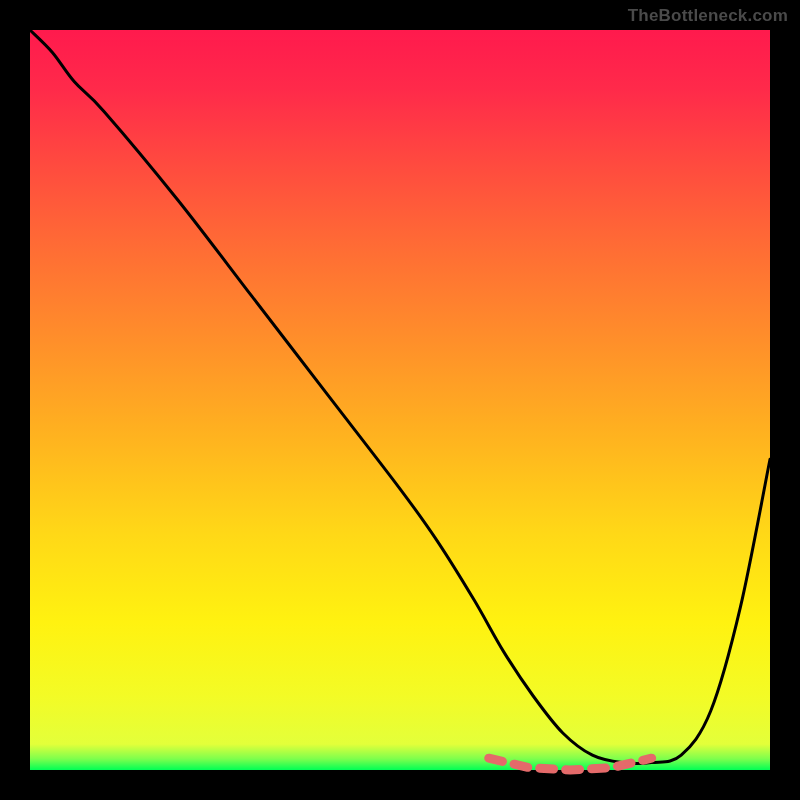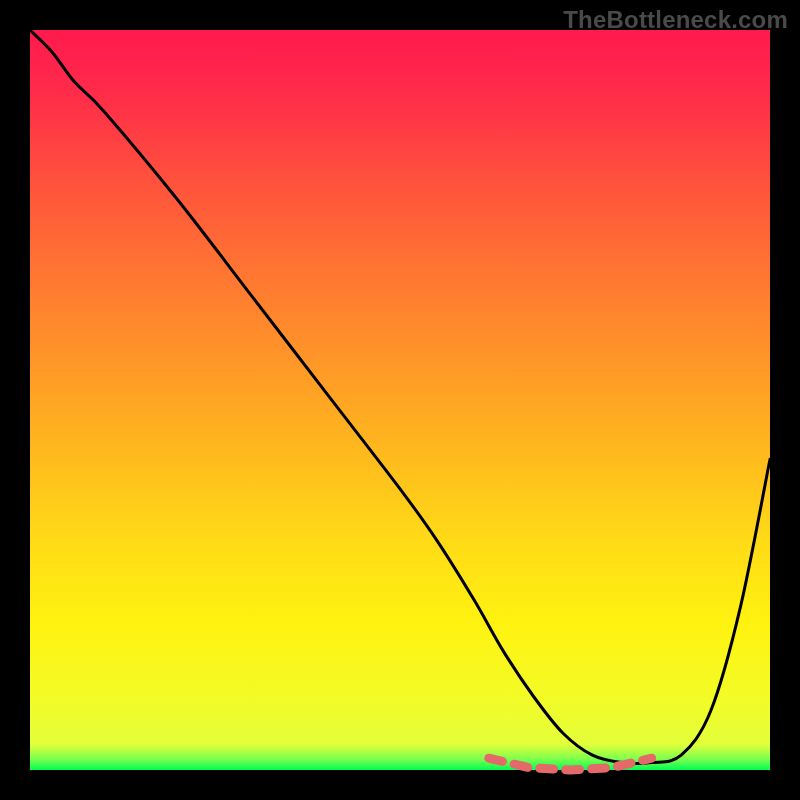--- a/index.html
+++ b/index.html
@@ -15,21 +15,21 @@
     position: relative;
     width: 800px;
     height: 800px;
     background: #000;
   }
   .watermark {
     position: absolute;
     top: 6px;
     right: 12px;
     color: #4a4a4a;
-    font-size: 24px;
+    font-size: 17px;
     font-weight: 600;
     letter-spacing: 0.2px;
     z-index: 5;
   }
   svg {
     position: absolute;
     top: 0;
     left: 0;
   }
 </style>

